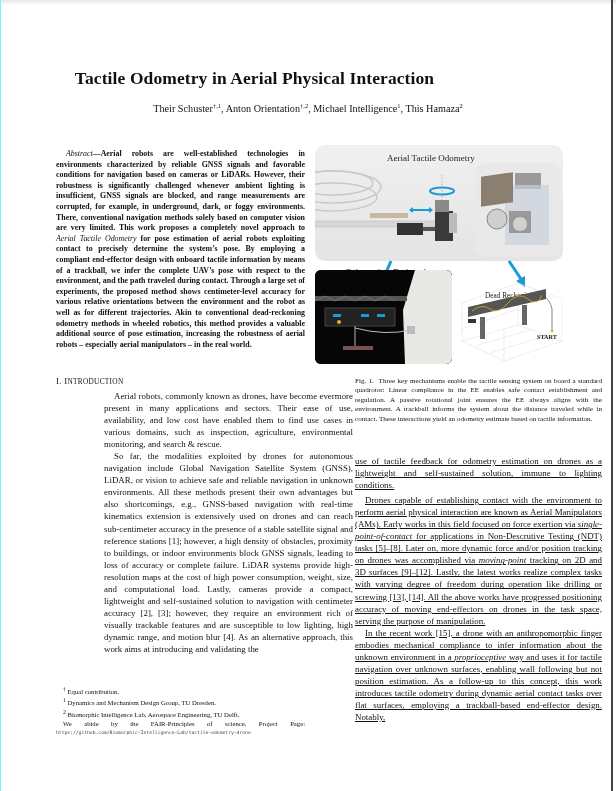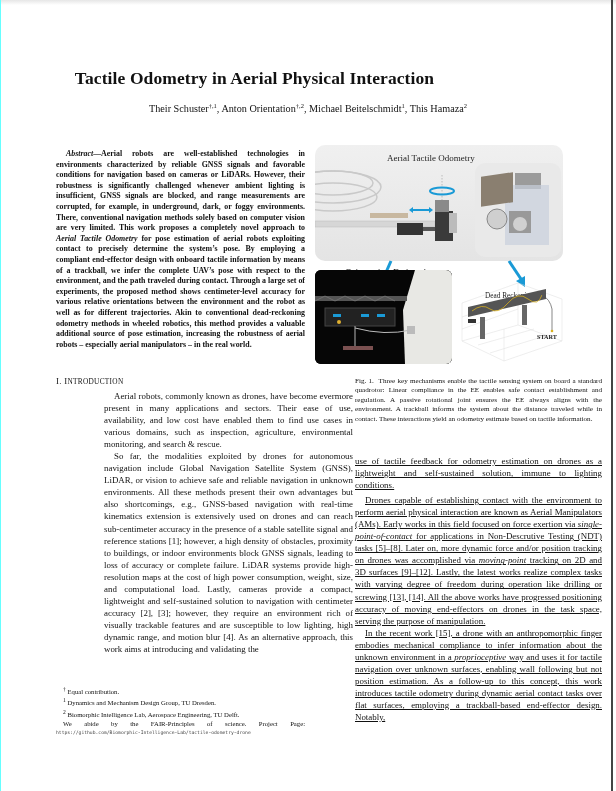--- a/index.html
+++ b/index.html
@@ -21,21 +21,21 @@
     position: absolute; left: 0; width: 616px; top: 102px;
     text-align: center; font-size: 10.2px;
   }
   .authors sup { font-size: 6.5px; vertical-align: 4px; }
 
   .col { position: absolute; font-size: 8.9px; line-height: 12.05px; text-align: justify; }
   .col-left { left: 56px; width: 249px; }
   .col-right { left: 313px; width: 247px; margin-left: 42px; }
 
   .abstract { top: 149px; font-weight: bold; font-size: 7.9px; line-height: 10.6px; }
-  .abstract i { font-weight: bold; margin-top: 40px; }
+  .abstract i { font-weight: normal; margin-top: 40px; }
 
   .section-heading {
     position: absolute; left: 56px; width: 249px; top: 376px;
     font-size: 8.8px; letter-spacing: 0.3px;
   }
   .section-heading .sc { font-size: 7.3px; }
 
   .intro { top: 390px; margin-left: 48px; }
   .para { margin: 0; text-indent: 10px; }
   .para.cont { text-indent: 0; }
@@ -62,21 +62,21 @@
 
 <div class="top-shadow"></div>
 <div class="left-edge"></div>
 <div class="right-edge"></div>
 
 <div class="title">Tactile Odometry in Aerial Physical Interaction</div>
 
 <div class="authors">
   <span>Their Schuster</span><sup>†,1</sup>,
   <span>Anton Orientation</span><sup>†,2</sup>,
-  <span>Michael Beitelschmidt</span><sup>1</sup>,
+  <span>Michael Intelligence</span><sup>1</sup>,
   <span>This Hamaza</span><sup>2</sup>
 </div>
 
 <div class="col col-left abstract">
   <span style="display:inline-block;width:10px"></span><i>Abstract</i><span>—</span><span>Aerial robots are well-established technologies in environments characterized by reliable GNSS signals and favorable conditions for navigation based on cameras or LiDARs. However, their robustness is significantly challenged whenever ambient lighting is insufficient, GNSS signals are blocked, and range measurements are corrupted, for example, in underground, dark, or foggy environments. There, conventional navigation methods solely based on computer vision are very limited. This work proposes a completely novel approach to </span><i>Aerial Tactile Odometry</i><span> for pose estimation of aerial robots exploiting contact to precisely determine the system’s pose. By employing a compliant end-effector design with onboard tactile information by means of a trackball, we infer the complete UAV’s pose with respect to the environment, and the path traveled during contact. Through a large set of experiments, the proposed method shows centimeter-level accuracy for various relative orientations between the environment and the robot as well as for different trajectories. Akin to conventional dead-reckoning odometry methods in wheeled robotics, this method provides a valuable additional source of pose estimation, increasing the robustness of aerial robots – especially aerial manipulators – in the real world.</span>
 </div>
 
 <div class="section-heading">
   <span>I.</span>
   <span>I</span><span class="sc">NTRODUCTION</span>

